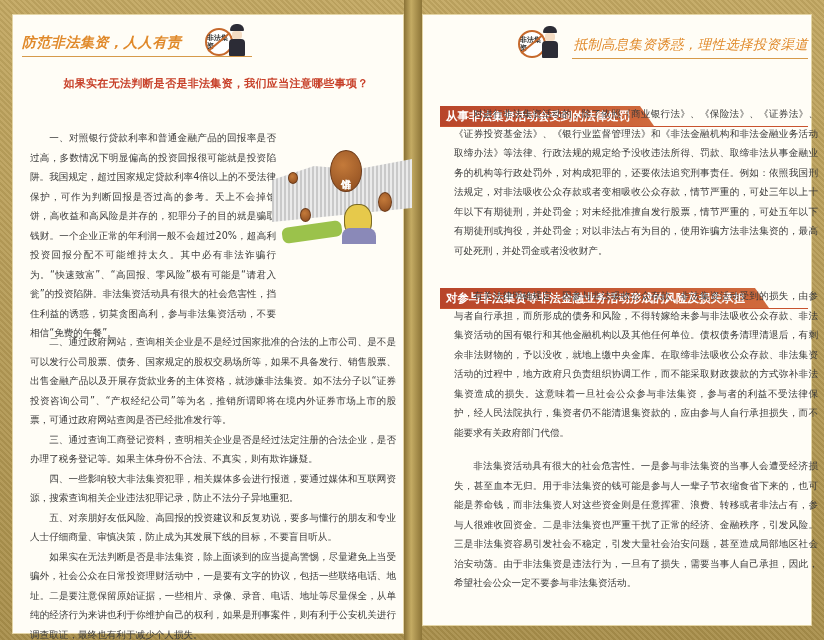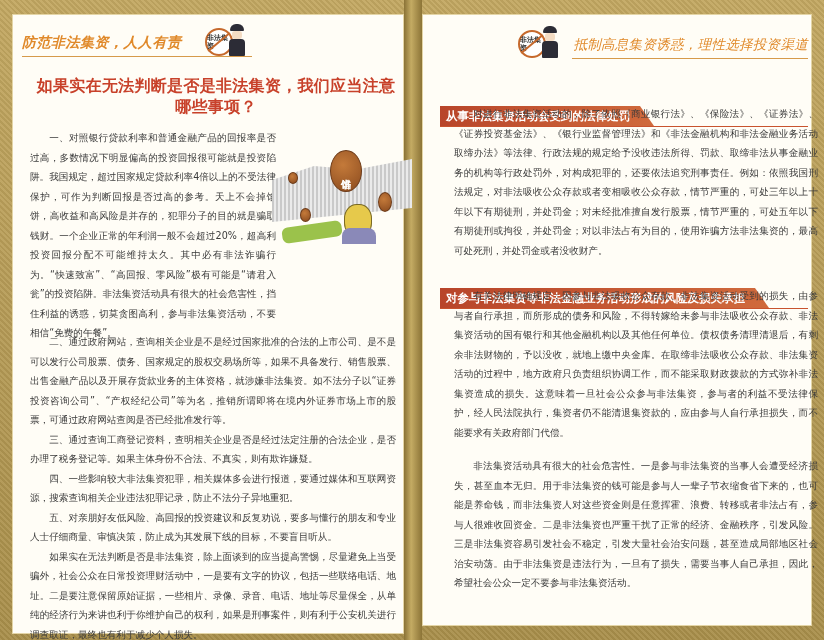--- a/index.html
+++ b/index.html
@@ -46,21 +46,21 @@
   }
   .police {
     position:absolute; width:18px; height:32px;
   }
   .police .cap { position:absolute; left:2px; top:0; width:14px; height:7px; background:#2c2c36; border-radius:6px 6px 1px 1px; }
   .police .face { position:absolute; left:4px; top:7px; width:10px; height:8px; background:#f4dcc3; border-radius:3px; }
   .police .body { position:absolute; left:1px; top:15px; width:16px; height:17px; background:#2c2c36; border-radius:4px 4px 1px 1px; }
 
   .main-title {
     position:absolute; left:18px; top:62px; width:372px;
-    font-size:16px; font-weight:bold; color:#c8412a; text-align:center;
+    font-size:11px; font-weight:bold; color:#c8412a; text-align:center;
     letter-spacing:0.3px;
   }
   .body-text {
     font-size:9.6px; line-height:19.5px; color:#3a3a3a;
     text-align:justify; margin:0;
   }
   .body-text.indent { text-indent:2em; }
   .left-col-a { position:absolute; left:18px; top:114px; width:246px; }
   .left-col-b { position:absolute; left:18px; top:318px; width:366px; }
 

